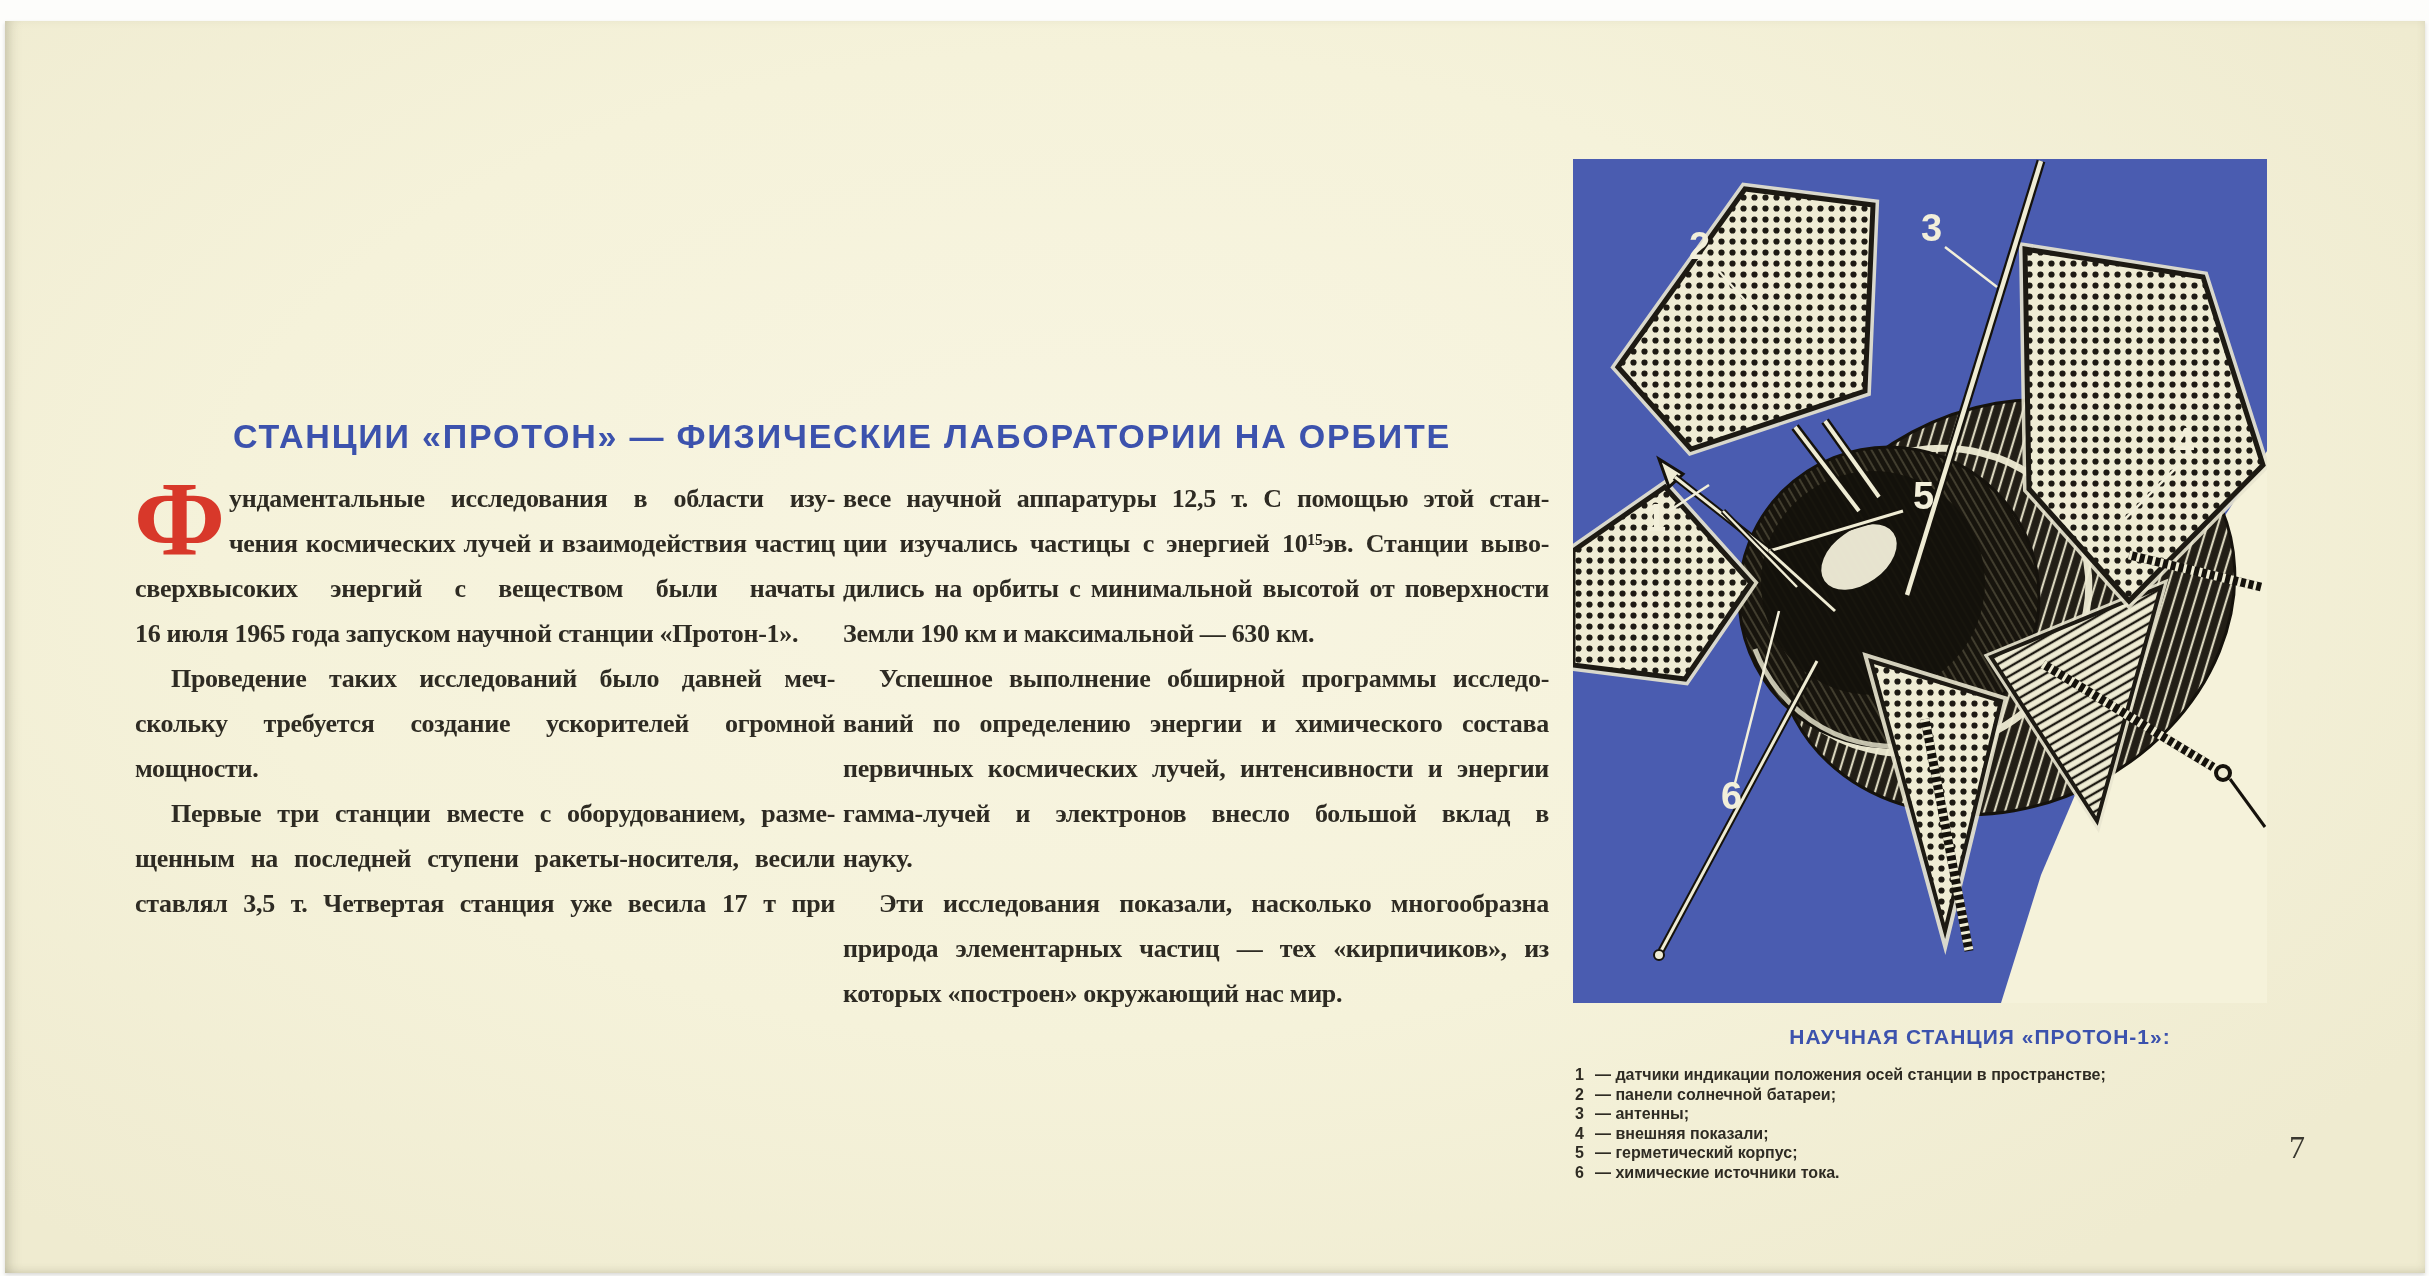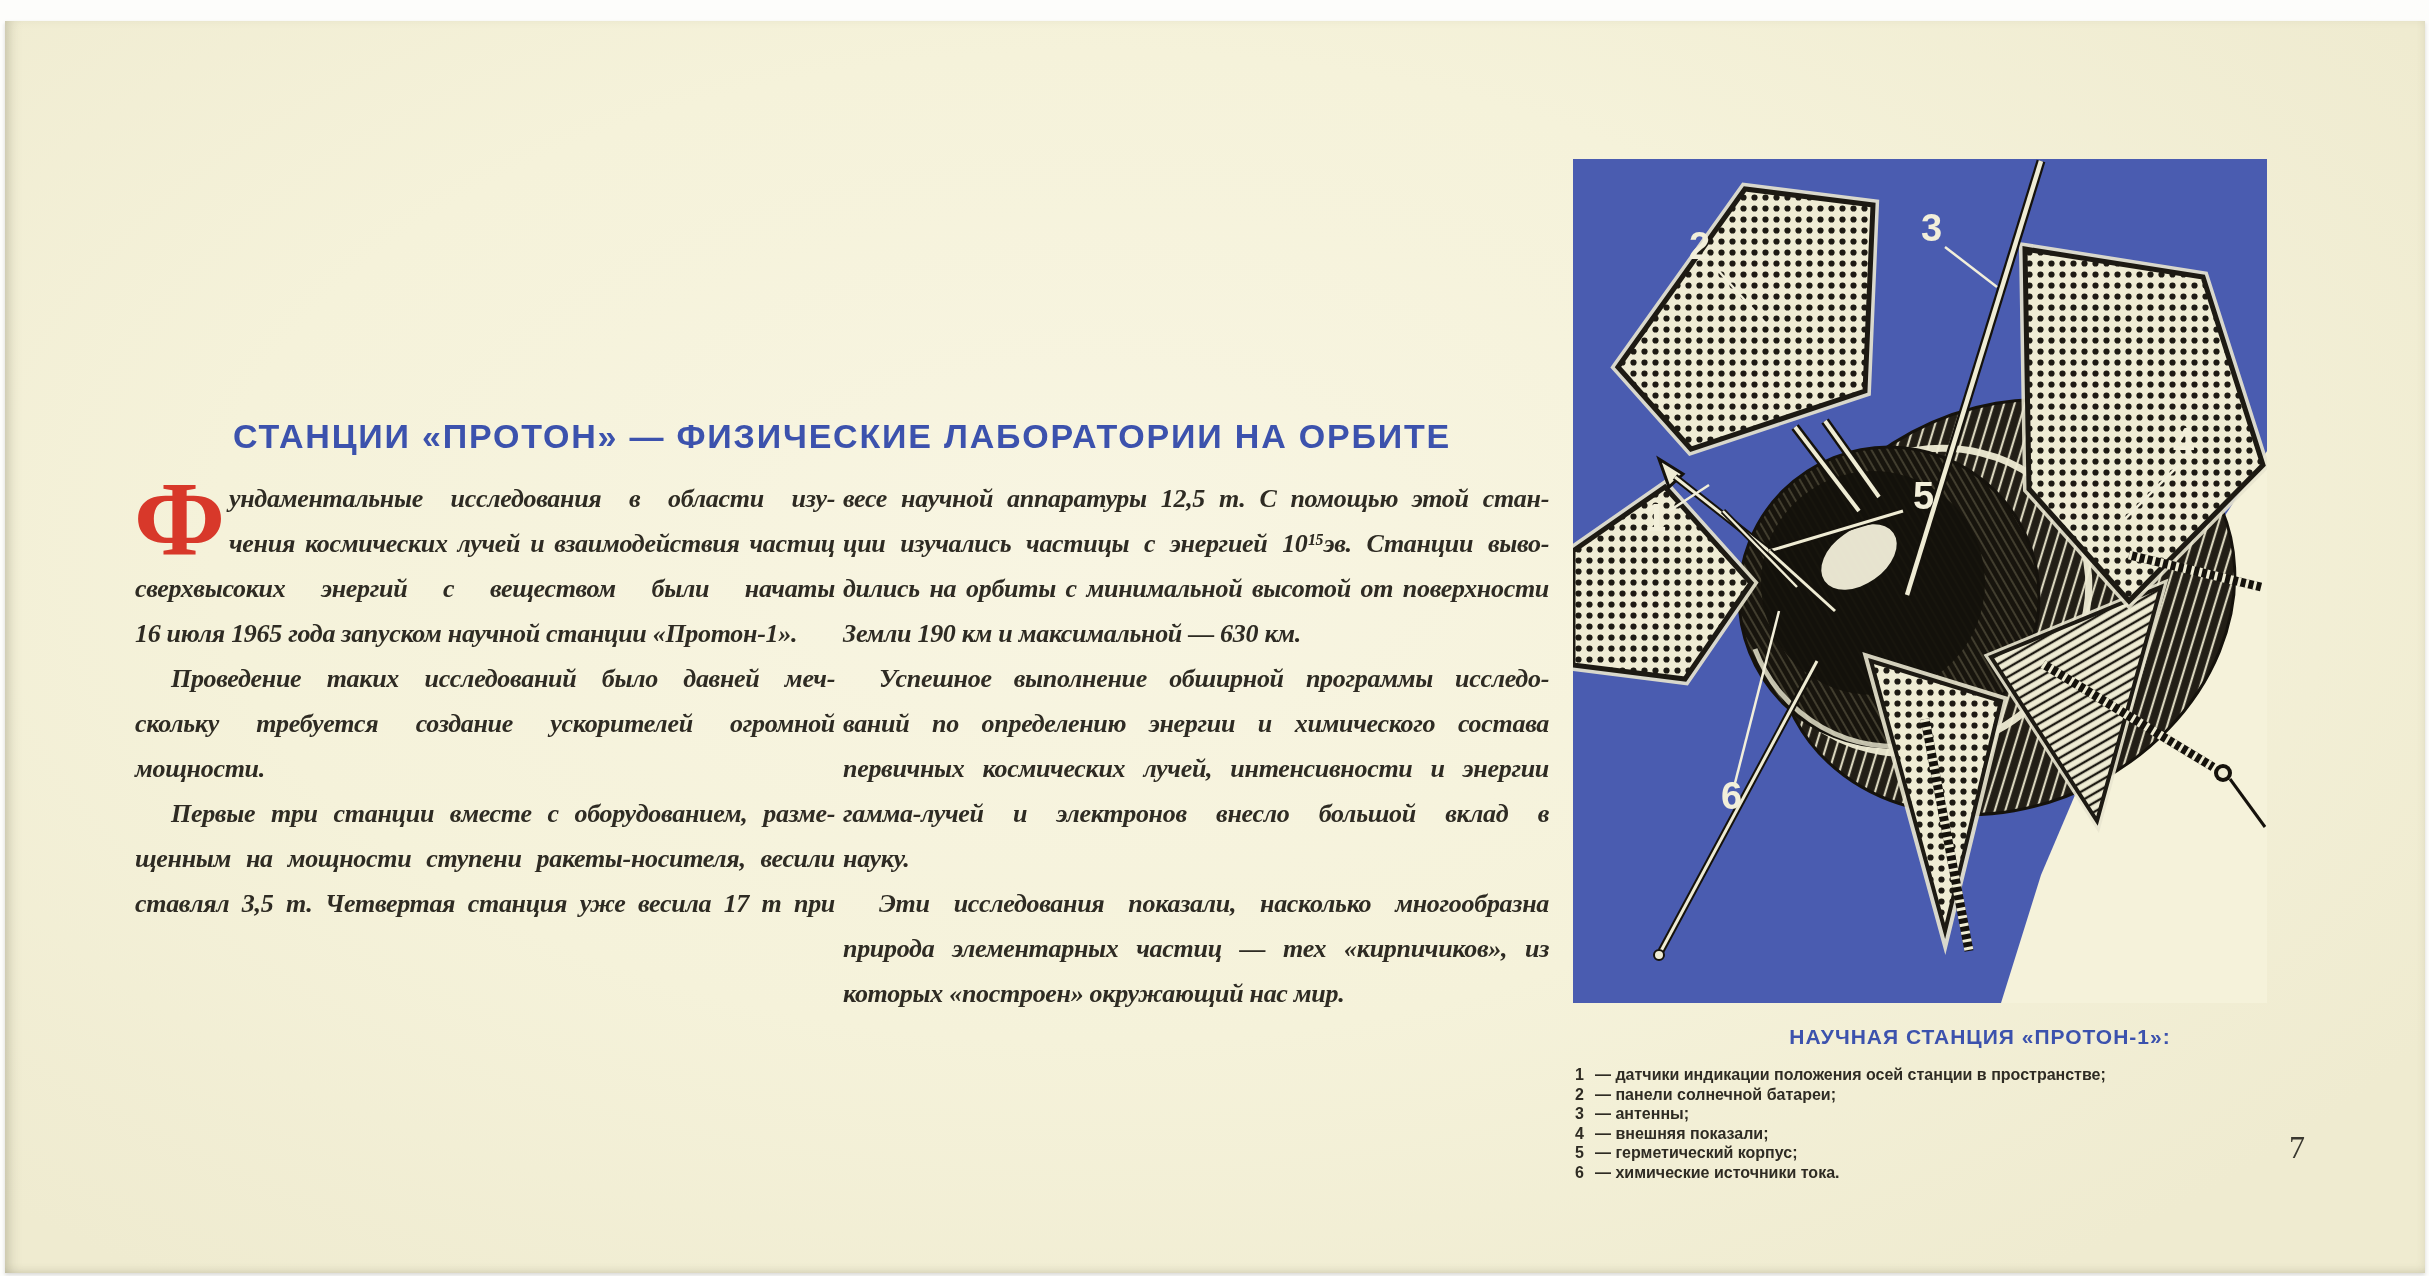--- a/index.html
+++ b/index.html
@@ -26,21 +26,20 @@
   }
   .dropcap{
     position:absolute;left:129px;top:449px;
     font-family:"Liberation Serif", serif;font-weight:bold;
     font-size:106px;line-height:98px;color:#d8382a;
   }
   .col{
     position:absolute;top:455px;
     font-weight:bold;font-size:26px;color:#2e2b23;
     letter-spacing:-0.3px;
-    font-style:italic;
   }
   .col-left{left:130px;width:700px;}
   .col-right{left:838px;width:706px;}
   .line{
     height:45px;line-height:45px;
     text-align:justify;text-align-last:justify;
     white-space:nowrap;overflow:visible;
   }
   .line.cap-inset{padding-left:94px;}
   .line.indent{padding-left:36px;}
@@ -82,21 +81,21 @@
 
     <div class="col col-left">
       <div class="line cap-inset">ундаментальные исследования в области изу-</div>
       <div class="line cap-inset">чения космических лучей и взаимодействия частиц</div>
       <div class="line">сверхвысоких энергий с веществом были начаты</div>
       <div class="line para-end">16 июля 1965 года запуском научной станции «Протон-1».</div>
       <div class="line indent">Проведение таких исследований было давней меч-</div>
       <div class="line">скольку требуется создание ускорителей огромной</div>
       <div class="line para-end">мощности.</div>
       <div class="line indent">Первые три станции вместе с оборудованием, разме-</div>
-      <div class="line">щенным на мощности ступени ракеты-носителя, весили</div>
+      <div class="line">щенным на последней ступени ракеты-носителя, весили</div>
       <div class="line">ставлял 3,5 т. Четвертая станция уже весила 17 т при</div>
     </div>
 
     <div class="col col-right">
       <div class="line">весе научной аппаратуры 12,5 т. С помощью этой стан-</div>
       <div class="line">ции изучались частицы с энергией 10¹⁵эв. Станции выво-</div>
       <div class="line">дились на орбиты с минимальной высотой от поверхности</div>
       <div class="line para-end">Земли 190 км и максимальной — 630 км.</div>
       <div class="line indent">Успешное выполнение обширной программы исследо-</div>
       <div class="line">ваний по определению энергии и химического состава</div>

